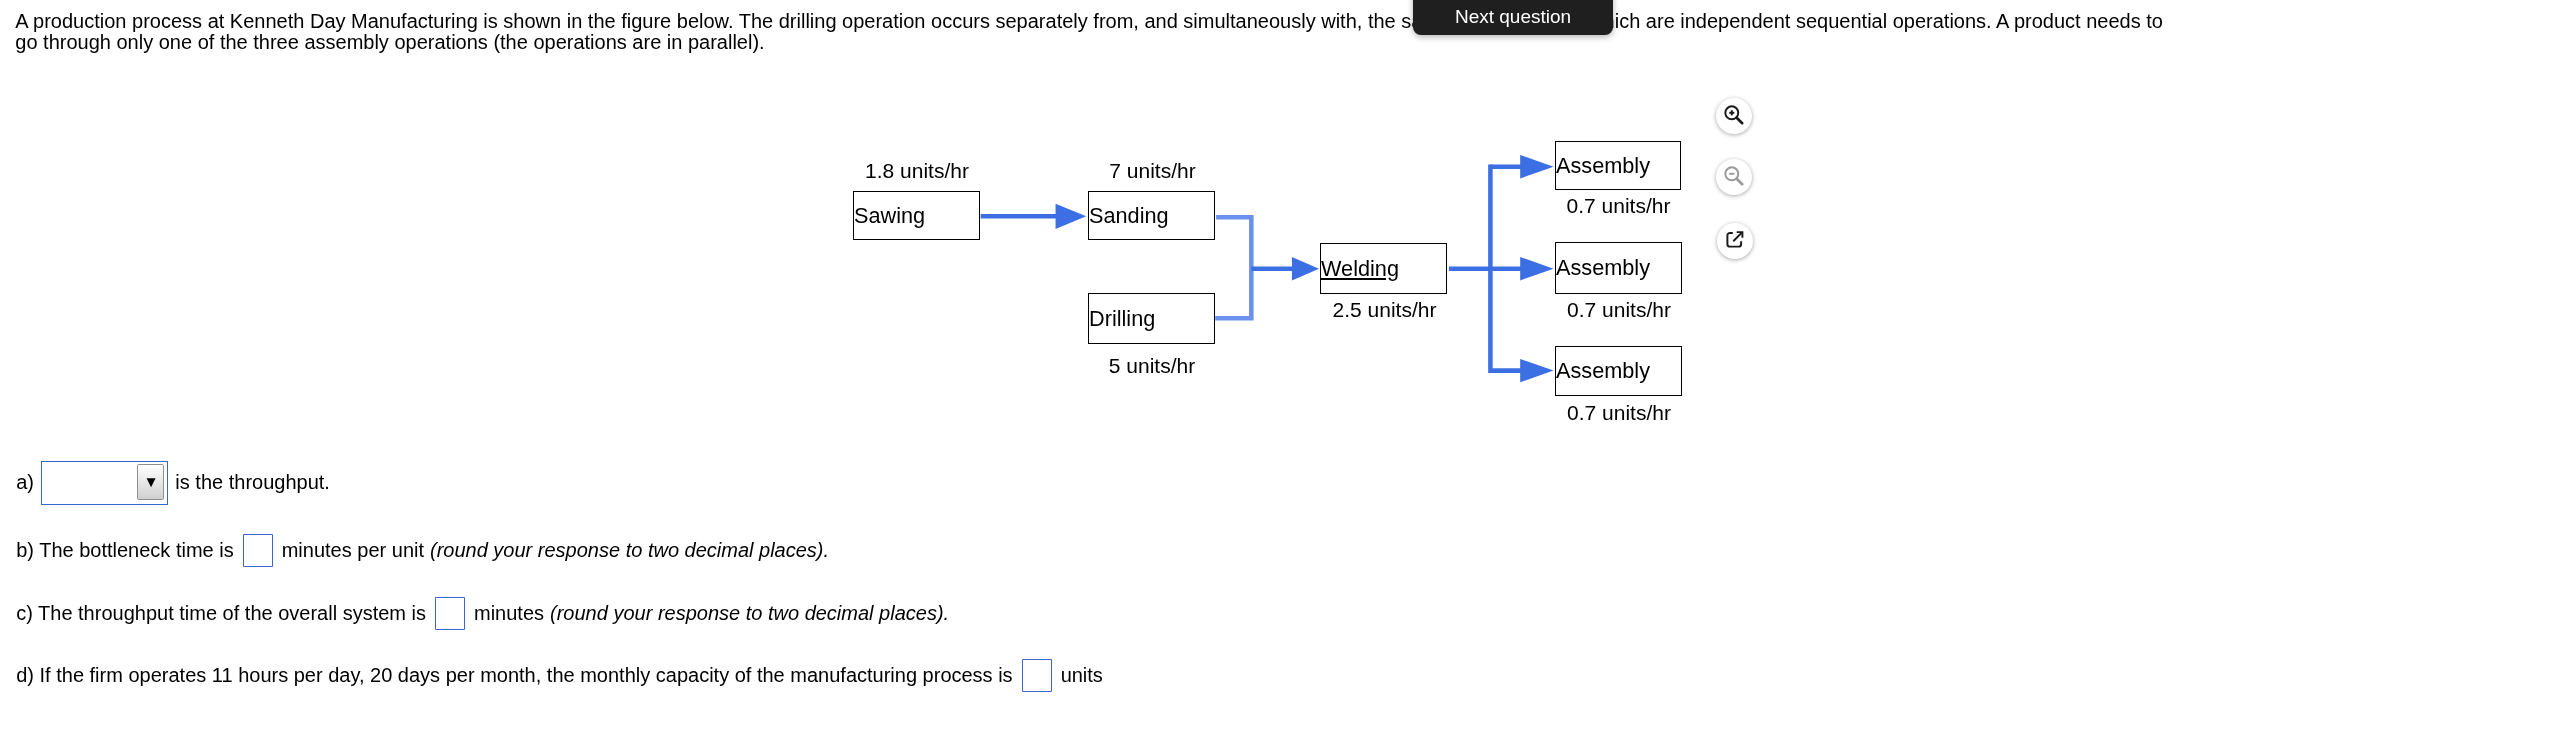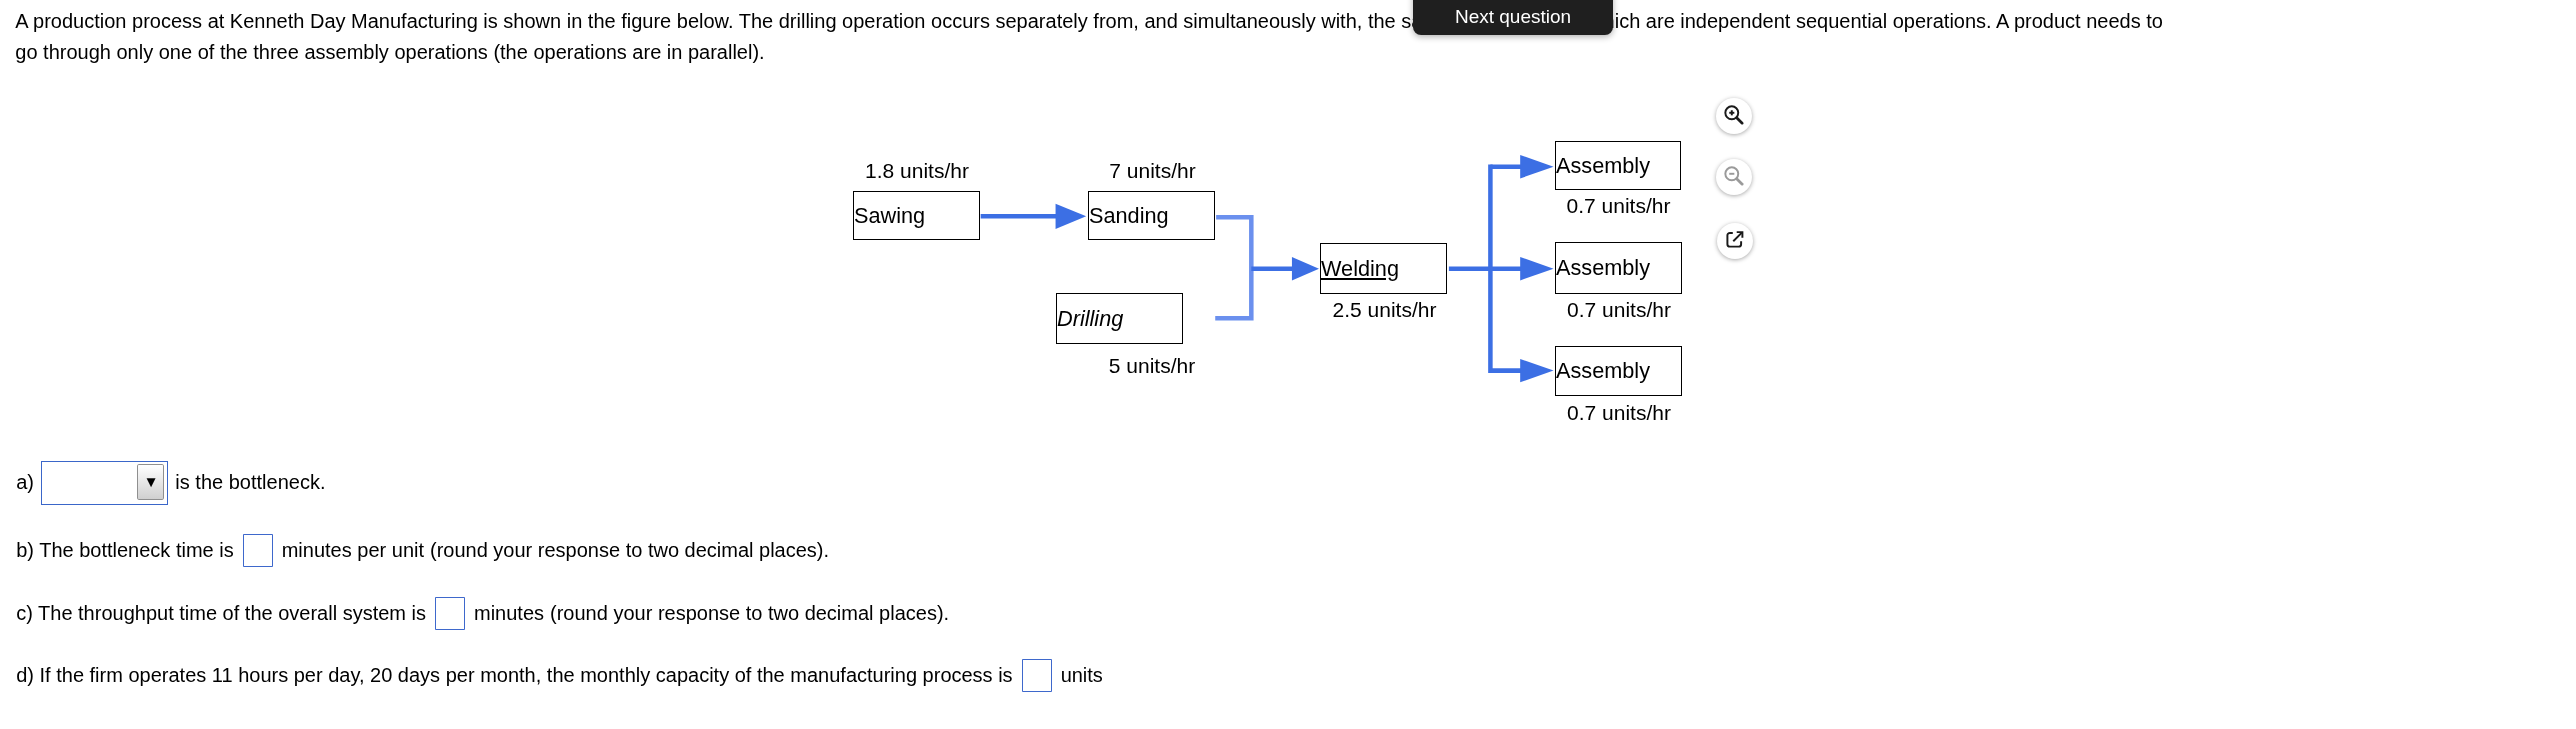--- a/index.html
+++ b/index.html
@@ -2,41 +2,41 @@
 <html style="font-size:14.4px"><head>
 <meta charset="utf-8">
 <style>
   html,body{margin:0;padding:0;background:#fff;}
   body{font-family:"Liberation Sans", sans-serif;color:#000;}
   .app{position:relative;width:2576px;height:729px;background:#fff;overflow:hidden;}
 
   
   .intro-line{position:absolute;left:15.3px;font-size:20px;line-height:23.5px;white-space:nowrap;color:#000;}
   .intro-line1{top:10px;}
-  .intro-line2{top:41px;text-align:center;}
+  .intro-line2{top:31px;text-align:center;}
 
   
   .next-btn{position:absolute;left:1413px;top:-14.4px;width:200px;height:49px;
     background:#1f1f1f;color:#fff;border:none;border-radius:8.1px;
     font-family:"Liberation Sans", sans-serif;font-size:19px;line-height:60px;text-align:center;
     box-shadow:0 1.8px 6.3px rgba(0,0,0,.30);z-index:6;cursor:pointer;}
 
   
   .pbox{position:absolute;border:1.8px solid #000;background:#fff;display:flex;align-items:center;justify-content:flex-start;
     font-size:21.7px;z-index:2;}
   .rate{position:absolute;text-align:center;font-size:21px;white-space:nowrap;z-index:2;}
   .connectors{position:absolute;left:839px;top:117px;z-index:1;}
 
   
   .tool-btn{position:absolute;width:36px;height:36px;border-radius:50%;background:#fff;border:none;
     box-shadow:0 0.9px 4.5px rgba(0,0,0,.35);display:flex;align-items:center;justify-content:center;cursor:pointer;z-index:6;}
 
   
   .qrow{position:absolute;left:16.2px;display:flex;align-items:center;font-size:20px;white-space:nowrap;}
-  .qrow .note{margin-left:0.30em;text-align:center;}
+  .qrow .note{font-style:italic;margin-left:0.30em;text-align:center;}
   .ans-input{width:28px;height:31px;border:1.8px solid #3e68cc;background:#fff;margin:0 9px;
     font-size:18px;text-align:center;padding:0;border-radius:0.9px;}
   .dropdown{position:relative;width:125px;height:42px;border:1.8px solid #3a66c9;background:#fff;margin:0 7.2px;cursor:pointer;}
   .dropdown-btn{position:absolute;right:2.7px;top:2.7px;width:27px;height:36px;
     background:linear-gradient(#ffffff,#d0d0d0);border:0.9px solid #8f8f8f;border-radius:1.8px;
     display:flex;align-items:center;justify-content:center;font-size:15.3px;color:#000;padding:0;cursor:pointer;}
 </style>
 </head>
 <body>
 
@@ -76,21 +76,21 @@
       <polygon points="755,268 755,294 792,281" fill="#3c6fe4"></polygon>
     </g>
   </svg>
 
   <div class="pbox" style="left:853px;top:191px;width:125px;height:47px;">
     <span>Sawing</span>
   </div>
   <div class="pbox" style="left:1088px;top:191px;width:125px;height:47px;">
     <span>Sanding</span>
   </div>
-  <div class="pbox" style="left:1056px;top:293px;width:125px;height:49px;font-style:italic;">
+  <div class="pbox" style="left:1088px;top:293px;width:125px;height:49px;">
     <span>Drilling</span>
   </div>
   <div class="pbox" style="left:1320px;top:243px;width:125px;height:49px;text-decoration:underline;">
     <span>Welding</span>
   </div>
   <div class="pbox" style="left:1555px;top:141px;width:124px;height:47px;">
     <span>Assembly</span>
   </div>
   <div class="pbox" style="left:1555px;top:242px;width:125px;height:50px;">
     <span>Assembly</span>
@@ -137,21 +137,21 @@
   </button>
 
   <div class="qrow" style="top:460px;height:45px;">
     <span>a)</span>
     <div class="dropdown">
       <span></span>
       <button class="dropdown-btn">
         <span>▼</span>
       </button>
     </div>
-    <span>is the bottleneck.</span>
+    <span>is the throughput.</span>
   </div>
 
   <div class="qrow" style="top:531px;height:38px;">
     <span>b) The bottleneck time is</span>
     <input type="text" class="ans-input" value="" style="">
     <span>minutes per unit</span>
     <span class="note">(round your response to two decimal places).</span>
   </div>
 
   <div class="qrow" style="top:594px;height:38px;">

